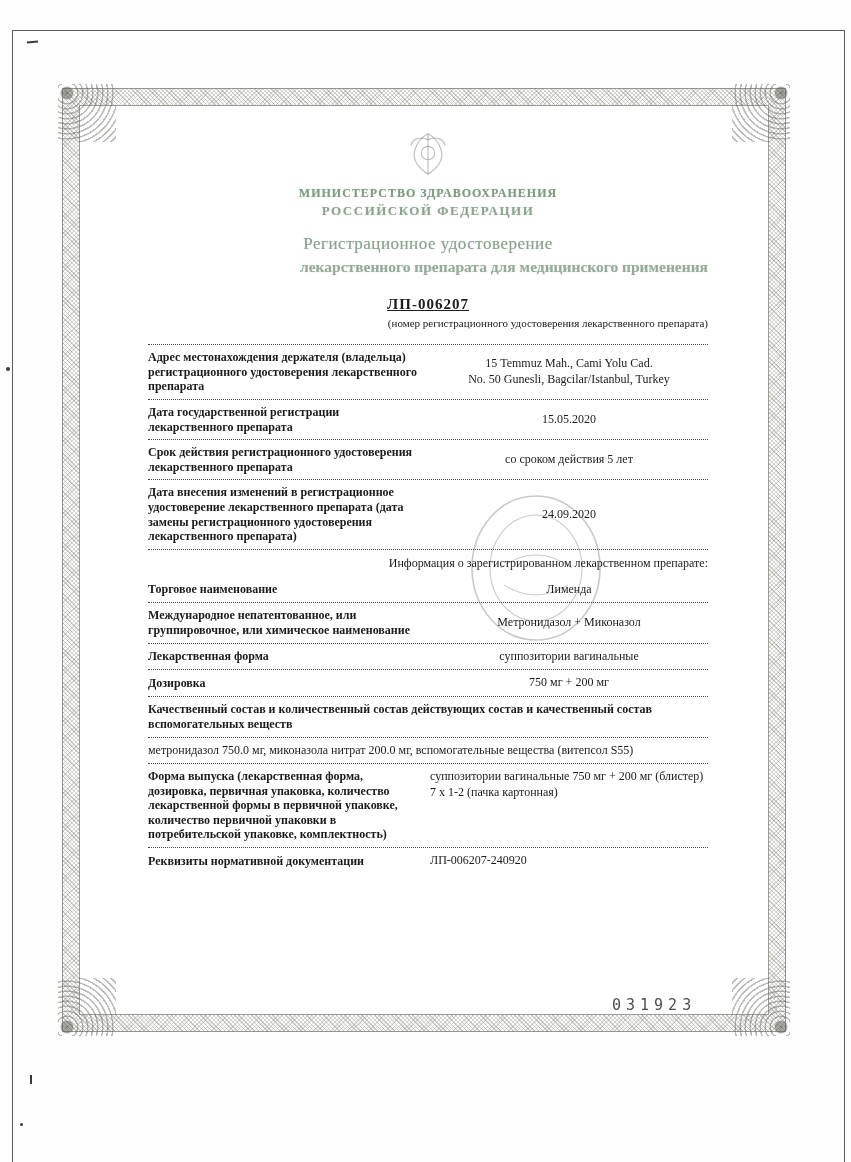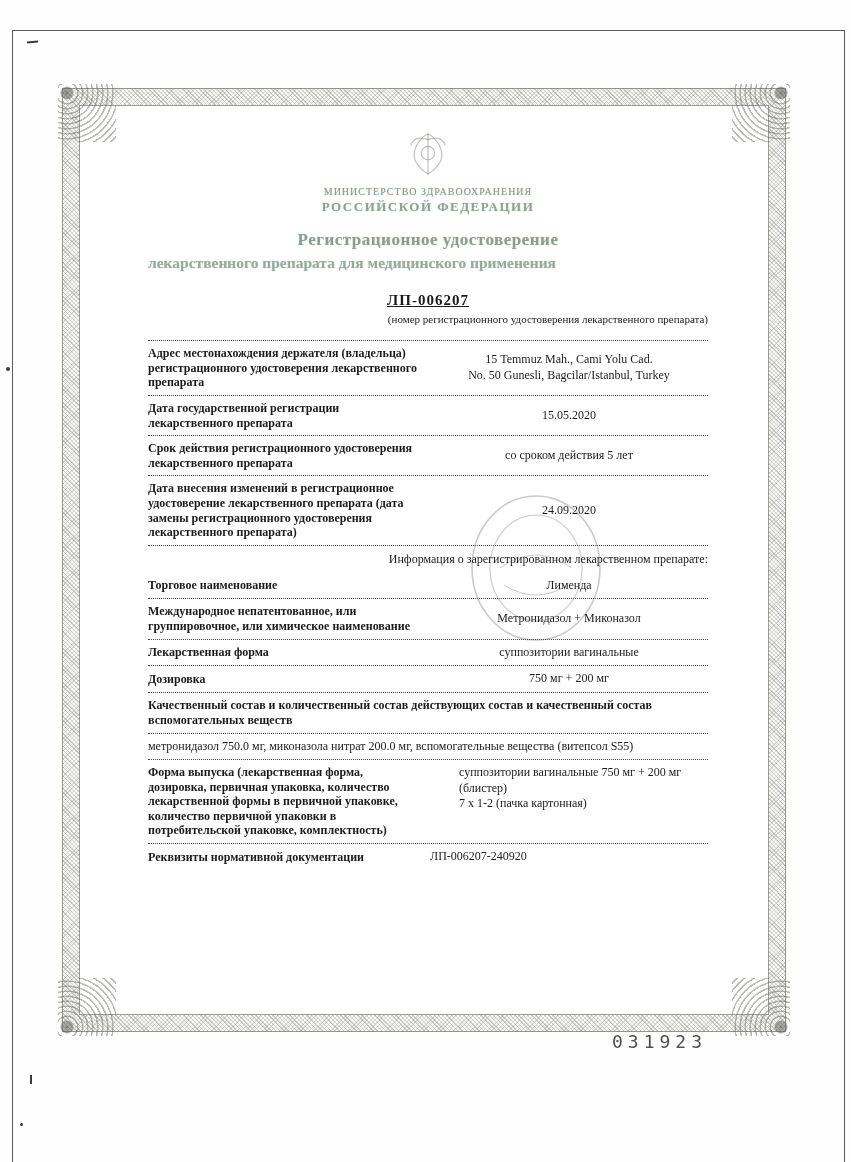--- a/index.html
+++ b/index.html
@@ -22,46 +22,46 @@
           repeating-radial-gradient(circle at 9px 9px, rgba(100,100,93,.45) 0 1px, transparent 2px 5px);}
   .c-tl{left:-5px;top:-5px;}
   .c-tr{right:-5px;top:-5px;transform:scaleX(-1);}
   .c-bl{left:-5px;bottom:-5px;transform:scaleY(-1);}
   .c-br{right:-5px;bottom:-5px;transform:scale(-1,-1);}
 
   .content{position:absolute;left:148px;top:130px;width:560px;z-index:3;}
 
   .emblem{display:block;margin:0 auto;}
 
-  .ministry{text-align:center;font-weight:normal;font-size:10px;letter-spacing:1px;
+  .ministry{text-align:center;font-weight:bold;font-size:12px;letter-spacing:1px;
         color:rgba(108,140,112,.75);text-shadow:0 0 1px rgba(108,140,112,.55);margin-top:8px;}
   .ministry2{text-align:center;font-weight:bold;font-size:13px;letter-spacing:1.5px;
         color:rgba(108,140,112,.6);text-shadow:0 0 1px rgba(108,140,112,.5);margin-top:2px;}
-  .doc-title1{text-align:center;font-weight:bold;font-size:17px;letter-spacing:.5px;
+  .doc-title1{text-align:center;font-weight:normal;font-size:17px;letter-spacing:.5px;
         color:rgba(105,136,110,.62);text-shadow:0 0 1px rgba(105,136,110,.5);margin-top:15px;}
-  .doc-title2{text-align:left;font-weight:bold;font-size:15.5px;
+  .doc-title2{text-align:right;font-weight:bold;font-size:15.5px;
         color:rgba(105,136,110,.5);text-shadow:0 0 1px rgba(105,136,110,.45);margin-top:4px;}
   .reg-number{text-align:center;font-weight:bold;font-size:15px;letter-spacing:1px;
         text-decoration:underline;margin-top:20px;}
   .reg-caption{text-align:right;font-size:11px;margin-top:4px;}
 
   .table{margin-top:15px;border-top:1px dotted #4a4a4a;font-size:12px;}
   .trow{display:flex;align-items:center;border-bottom:1px dotted #4a4a4a;padding:5px 0;}
-  .trow.top{align-items:flex-start;gap:29px;}
+  .trow.top{align-items:flex-start;}
   .trow.noline{border-bottom:none;}
   .lbl{width:282px;padding-right:10px;font-weight:bold;line-height:1.22;box-sizing:border-box;}
   .val{flex:1;text-align:center;line-height:1.3;white-space:pre-line;}
   .val.left{text-align:left;}
   .note-text{width:100%;text-align:right;padding:1px 0;}
   .comp-h{width:100%;font-weight:bold;line-height:1.25;}
   .comp-v{width:100%;line-height:1.25;}
 
   .stamp{position:absolute;left:466px;top:490px;z-index:2;}
   .stamp-number{position:absolute;left:612px;top:996px;z-index:3;
-        font-family:"DejaVu Sans Mono",monospace;font-size:18px;letter-spacing:5px;color:#4f4f4f;margin-top:35px;}
+        font-family:"DejaVu Sans Mono",monospace;font-size:15px;letter-spacing:5px;color:#4f4f4f;}
 
   .art{position:absolute;background:#3a3a3a;z-index:4;}
   .art-dash{left:27px;top:41px;width:11px;height:2px;transform:rotate(-4deg);}
   .art-dot1{left:6px;top:367px;width:4px;height:4px;border-radius:50%;}
   .art-tick{left:30px;top:1075px;width:2px;height:9px;}
   .art-dot2{left:20px;top:1123px;width:3px;height:3px;border-radius:50%;}
 </style>
 </head>
 <body>
 

